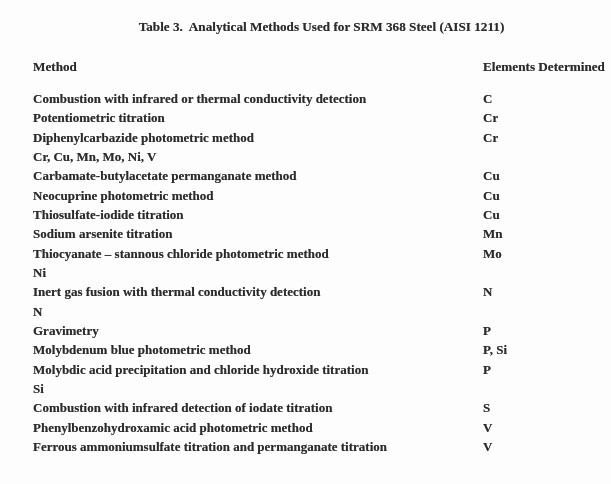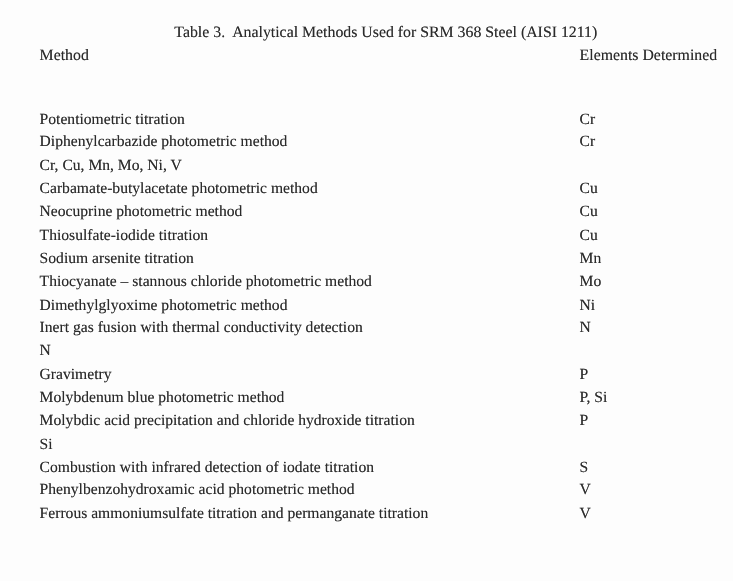--- a/index.html
+++ b/index.html
@@ -13,34 +13,35 @@
     overflow: hidden;
   }
   .page {
     position: relative;
     width: 611px;
     height: 484px;
     font-family: "Liberation Serif", "DejaVu Serif", serif;
     color: var(--text-color, #2b2b2b);
     
     text-shadow: 0 0 0.45px rgba(45, 45, 45, 0.55);
+    font-weight: bold;
   }
   .table-title {
     position: absolute;
     top: 17px;
     left: 33px;
     right: 1px;
     text-align: center;
     font-size: 13.2px;
     line-height: 19.3px;
     white-space: pre; 
   }
   .header-row {
     position: absolute;
-    top: 36px;
+    top: 57px;
     left: 33px;
     right: 0;
     display: flex;
     font-size: 13.2px;
     line-height: 19.3px;
     white-space: nowrap;
   }
   .rows {
     position: absolute;
     top: 89px;
@@ -69,37 +70,41 @@
 <div class="page">
 
   <div class="table-title">Table 3.  Analytical Methods Used for SRM 368 Steel (AISI 1211)</div>
 
   <div class="header-row">
     <div class="col-method">Method</div>
     <div class="col-elements">Elements Determined</div>
   </div>
 
   <div class="rows">
+    <div class="row">
+      <div class="col-method">Combustion with infrared or thermal conductivity detection</div>
+      <div class="col-elements">C</div>
+    </div>
 
     <div class="row">
       <div class="col-method">Potentiometric titration</div>
       <div class="col-elements">Cr</div>
     </div>
 
     <div class="row">
       <div class="col-method">Diphenylcarbazide photometric method</div>
       <div class="col-elements">Cr</div>
     </div>
 
     <div class="row">
       <div class="col-elements">Cr, Cu, Mn, Mo, Ni, V</div>
     </div>
 
     <div class="row">
-      <div class="col-method">Carbamate-butylacetate photometric method</div>
+      <div class="col-method">Carbamate-butylacetate permanganate method</div>
       <div class="col-elements">Cu</div>
     </div>
 
     <div class="row">
       <div class="col-method">Neocuprine photometric method</div>
       <div class="col-elements">Cu</div>
     </div>
 
     <div class="row">
       <div class="col-method">Thiosulfate-iodide titration</div>
@@ -110,21 +115,20 @@
       <div class="col-method">Sodium arsenite titration</div>
       <div class="col-elements">Mn</div>
     </div>
 
     <div class="row">
       <div class="col-method">Thiocyanate – stannous chloride photometric method</div>
       <div class="col-elements">Mo</div>
     </div>
 
     <div class="row">
-      <div class="col-method">Dimethylglyoxime photometric method</div>
       <div class="col-elements">Ni</div>
     </div>
 
     <div class="row">
       <div class="col-method">Inert gas fusion with thermal conductivity detection</div>
       <div class="col-elements">N</div>
     </div>
 
     <div class="row">
       <div class="col-elements">N</div>

